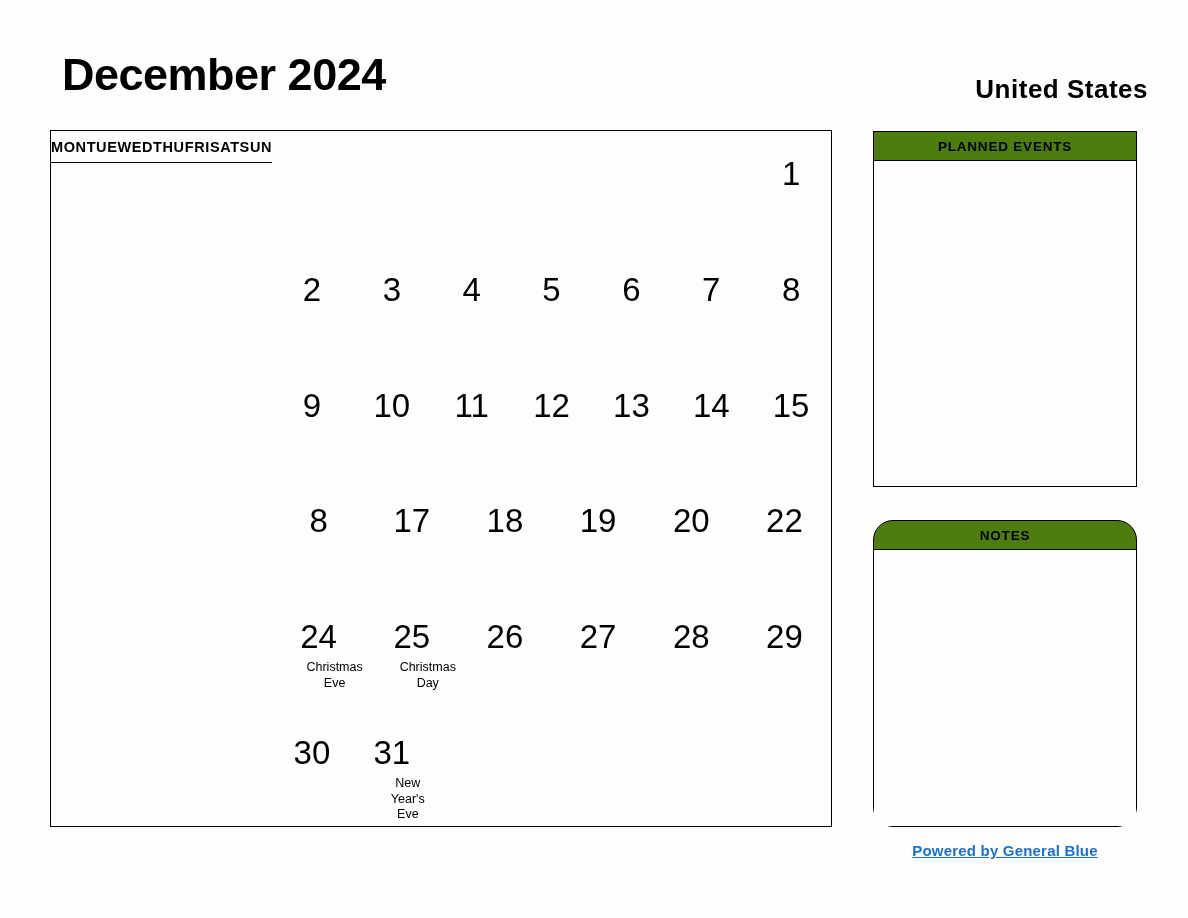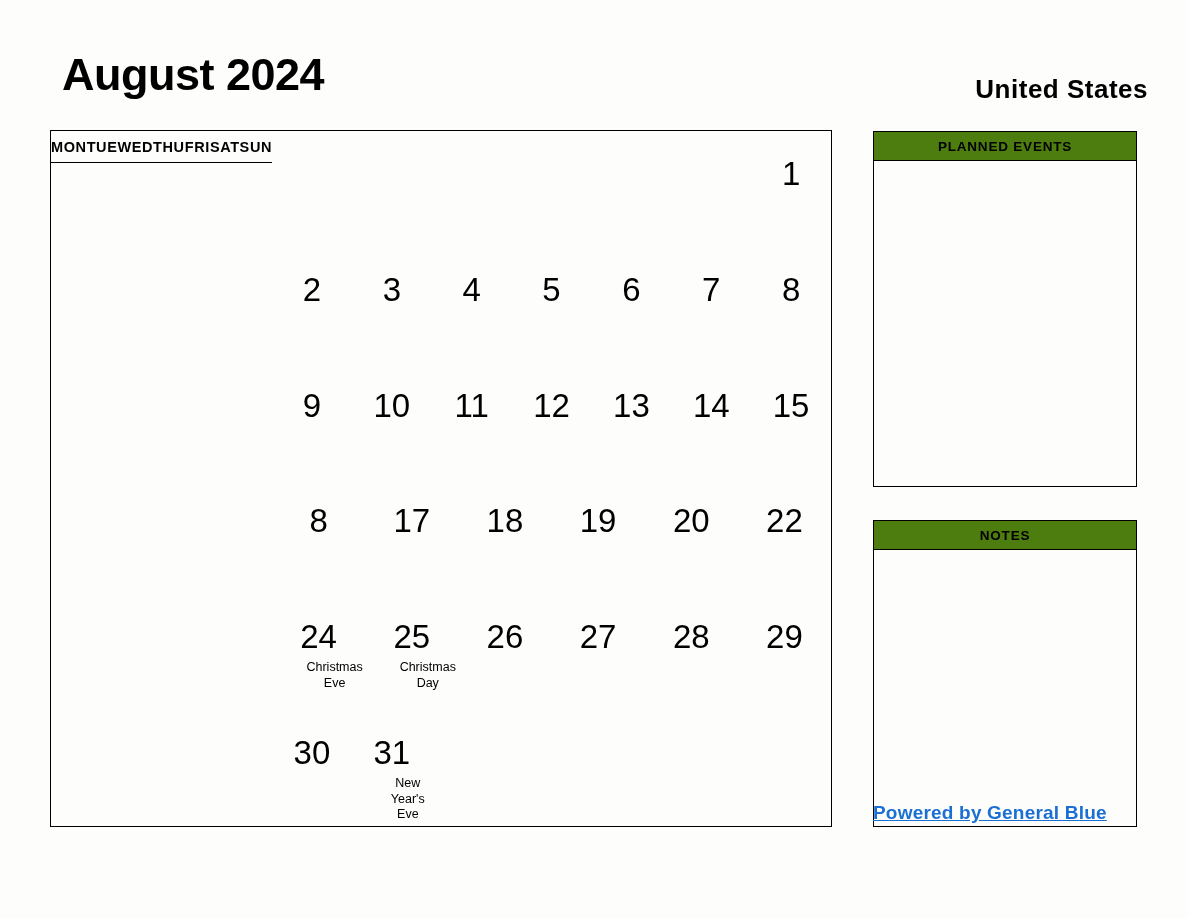--- a/index.html
+++ b/index.html
@@ -117,21 +117,21 @@
     position: absolute;
     left: 873px;
     width: 264px;
     box-sizing: border-box;
     border: 1.6px solid #000;
     background: #4d7c0f;
     display: flex;
     flex-direction: column;
   }
   #planned-events-panel { top: 131px; height: 356px; }
-  #notes-panel { top: 520px; height: 307px; }
+  #notes-panel { top: 520px; height: 307px; border-radius: 20px; }
   .panel-header {
     height: 28px;
     flex: 0 0 auto;
     border-bottom: 1.6px solid #000;
     display: flex;
     align-items: center;
     justify-content: center;
     font-size: 13.5px;
     font-weight: bold;
     letter-spacing: 0.8px;
@@ -139,39 +139,39 @@
   }
   .panel-body {
     flex: 1 1 auto;
     background: #fdfdfb;
   }
 
   
   #footer-credit {
     position: absolute;
     left: 873px;
-    top: 803px;
+    top: 843px;
     width: 264px;
-    text-align: left;
-    font-size: 19px;
+    text-align: center;
+    font-size: 15px;
     line-height: 1;
   }
   #footer-credit-link {
     color: #1a6fd4;
     text-decoration: underline;
     font-weight: bold;
     letter-spacing: 0.2px;
     cursor: pointer;
   }
 </style>
 </head>
 <body>
 
 <div id="page-header">
-  <div id="month-title">August 2024</div>
+  <div id="month-title">December 2024</div>
   <div id="country-title">United States</div>
 </div>
 
 <div id="calendar-grid">
   <div id="weekday-header">
       <div class="weekday-cell">MON</div>
       <div class="weekday-cell">TUE</div>
       <div class="weekday-cell">WED</div>
       <div class="weekday-cell">THU</div>
       <div class="weekday-cell">FRI</div>

